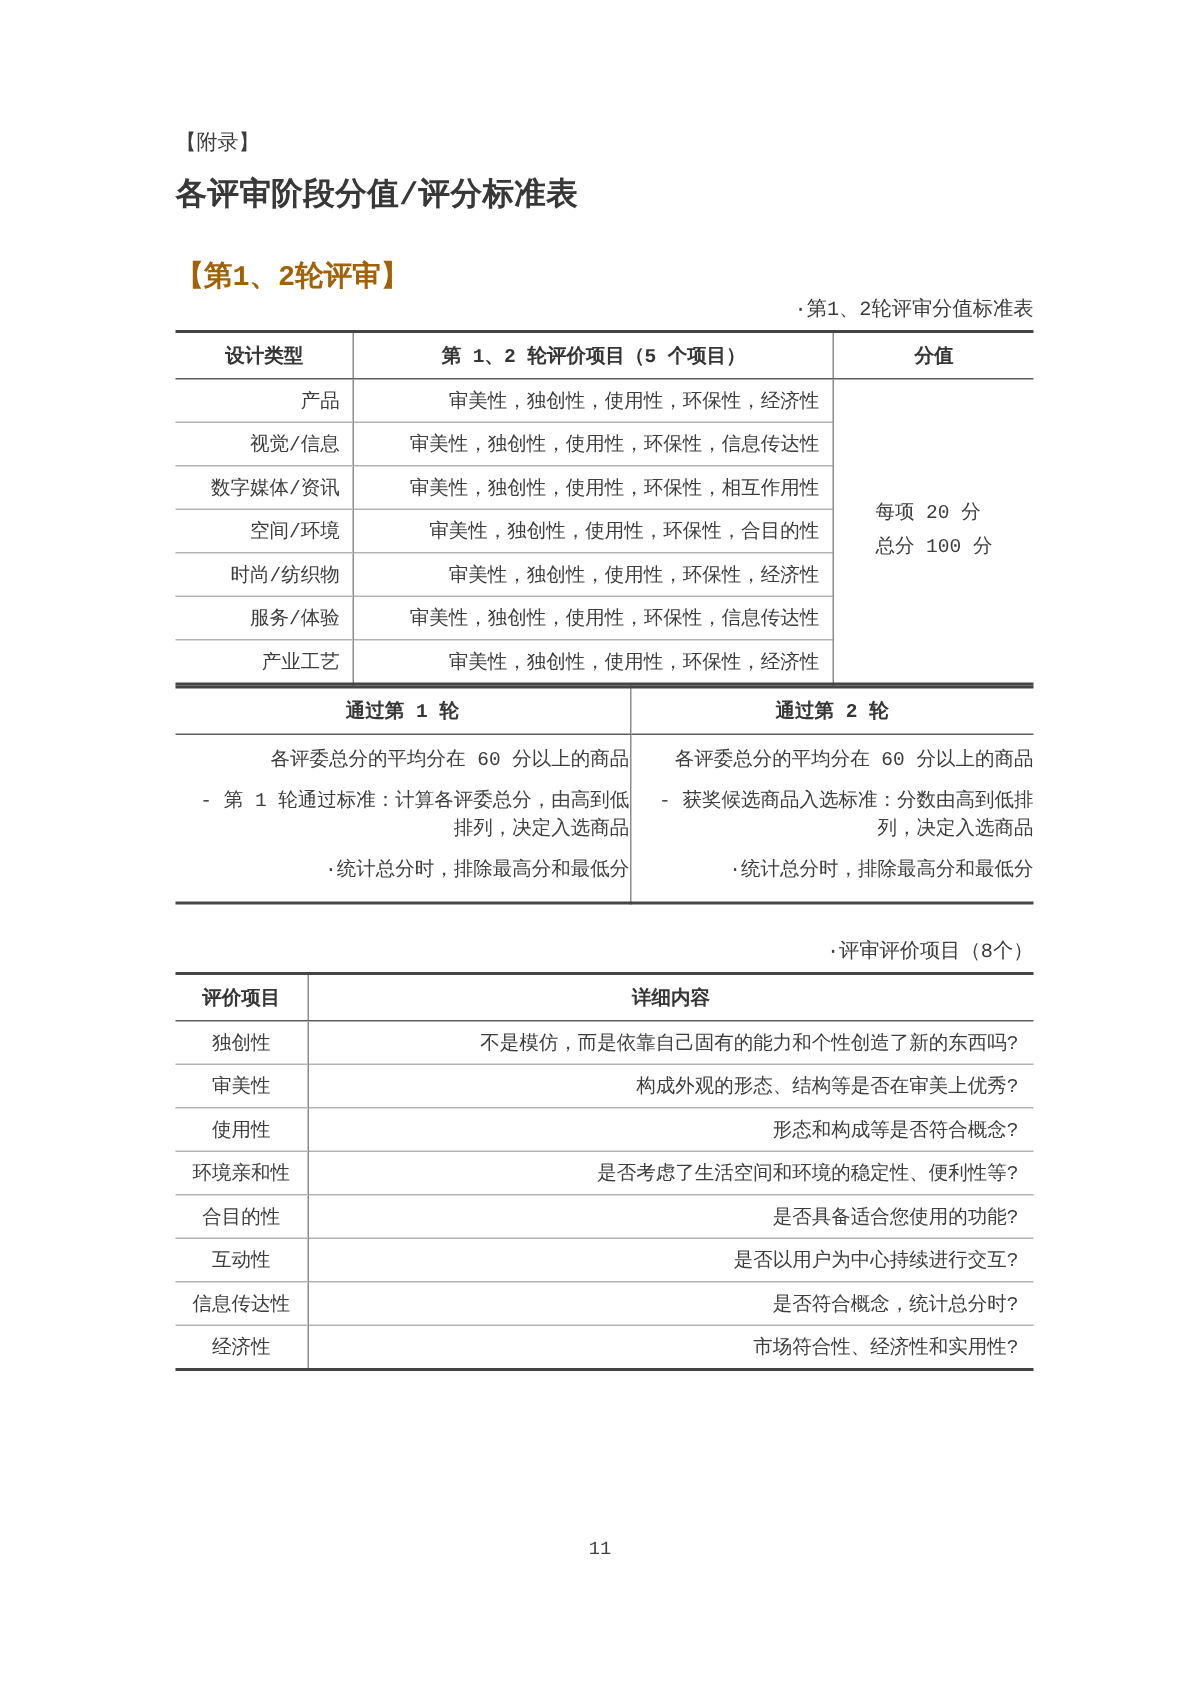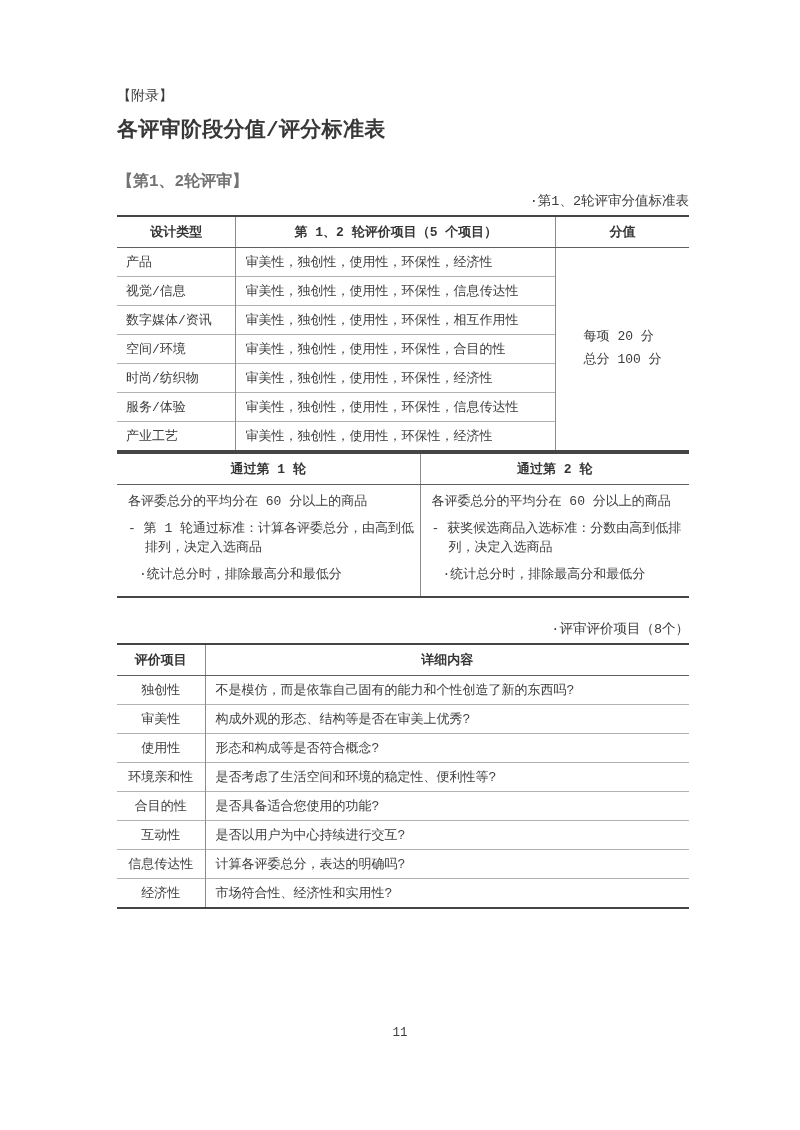--- a/index.html
+++ b/index.html
@@ -8,21 +8,21 @@
     width:800px; height:1130px;
     background:#ffffff;
     font-family:Liberation Mono, monospace;
     color:#3c3c3c;
     overflow:hidden;
   }
   .content { position:absolute; left:117px; top:87px; width:572px; }
 
   .appendix { font-size:14px; line-height:1.3; }
   .doc-title { font-size:21px; font-weight:700; margin:10px 0 0 0; color:#383838; letter-spacing:0.3px; }
-  .section-heading { font-size:16px; font-weight:700; margin:28px 0 0 0; color:#737373; }
+  .section-heading { font-size:19px; font-weight:700; margin:28px 0 0 0; color:#a16207; }
 
   .tcaption { font-size:13.5px; margin:0 0 5px 0; color:#3c3c3c;text-align:right; }
   .tcaption.mt-lg { margin-top:26px; }
   .tcaption.mt-md { margin-top:22px; }
 
   table {
     width:100%;
     border-collapse:collapse;
     border-top:2.5px solid #454545;
     border-bottom:2.5px solid #454545;
@@ -30,21 +30,21 @@
     color:#3d3d3d;
   }
   th {
     font-weight:700;
     text-align:center;
     padding:6px 8px;
     border-bottom:1.5px solid #5f5f5f;
     color:#363636;
   }
   td { padding:4px 9px; vertical-align:middle; }
-  tbody td { border-top:1px solid #b3b3b3; }
+  tbody td { border-top:1px solid #b3b3b3;text-align:right; }
   tbody tr:first-child td { border-top:none; }
   th + th, td + td { border-left:1px solid #8c8c8c; }
 
   
   .t1 .c1 { width:20.8%; }
   .t1 .c2 { width:55.9%; }
   .t1 .c3 { width:23.3%; }
   .t1 td { height:20px; }
   .t1 .score-cell { text-align:center; vertical-align:middle; border-top:none; }
   .t1 .score-note { display:inline-block; text-align:left; line-height:1.75; }
@@ -173,21 +173,21 @@
         <tr>
           <td class="item">合目的性</td>
           <td>是否具备适合您使用的功能?</td>
         </tr>
         <tr>
           <td class="item">互动性</td>
           <td>是否以用户为中心持续进行交互?</td>
         </tr>
         <tr>
           <td class="item">信息传达性</td>
-          <td>计算各评委总分，表达的明确吗?</td>
+          <td>是否符合概念，统计总分时?</td>
         </tr>
         <tr>
           <td class="item">经济性</td>
           <td>市场符合性、经济性和实用性?</td>
         </tr>
       </tbody>
     </table>
 
   </div>
 

